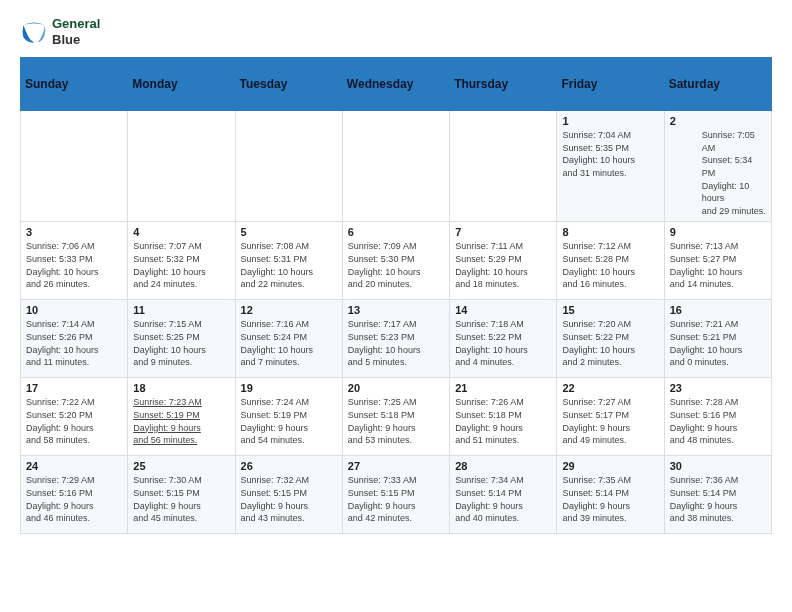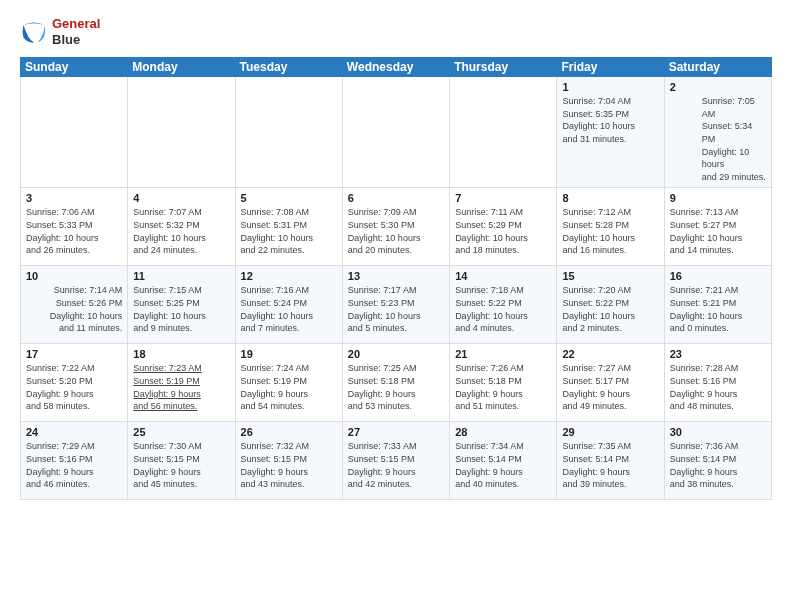--- a/index.html
+++ b/index.html
@@ -25,21 +25,21 @@
       align-items: center;
       gap: 4px;
     }
     .logo-text {
       font-size: 13px;
       font-weight: bold;
       color: #333;
       line-height: 1.2;
     }
     .logo-text span {
-      color: #b91c1c;
+      color: #14532d;
     }
     .logo-icon {
       width: 28px;
       height: 28px;
     }
     .title-block {
       text-align: right;
     }
     .month-title {
       font-size: 32px;
@@ -52,24 +52,24 @@
       color: #555;
       margin-top: 2px;
     }
     .calendar {
       width: 100%;
       border-collapse: collapse;
       table-layout: fixed;
     }
     .calendar th {
       background-color: #2a7abf;
-      color: #ffffff;
+      color: #0f172a;
       font-size: 12px;
       font-weight: 600;
-      padding: 2px 4px;
+      padding: 19px 4px;
       text-align: left;
       border: 1px solid #2a7abf;
     }
     .calendar td {
       vertical-align: top;
       padding: 4px 5px;
       font-size: 9.5px;
       color: #333;
       border: 1px solid #ddd;
       height: 78px;
@@ -198,21 +198,21 @@
             <span class="day-num">9</span>
             <div class="day-info" style="white-space: pre-line;">Sunrise: 7:13 AM
 Sunset: 5:27 PM
 Daylight: 10 hours
 and 14 minutes.</div>
           </td>
         </tr>
         <tr>
           <td>
             <span class="day-num">10</span>
-            <div class="day-info" style="white-space: pre-line; text-align: right;">Sunrise: 7:14 AM
+            <div class="day-info" style="white-space: pre-line;">Sunrise: 7:14 AM
 Sunset: 5:26 PM
 Daylight: 10 hours
 and 11 minutes.</div>
           </td>
           <td>
             <span class="day-num">11</span>
             <div class="day-info" style="white-space: pre-line;">Sunrise: 7:15 AM
 Sunset: 5:25 PM
 Daylight: 10 hours
 and 9 minutes.</div>

